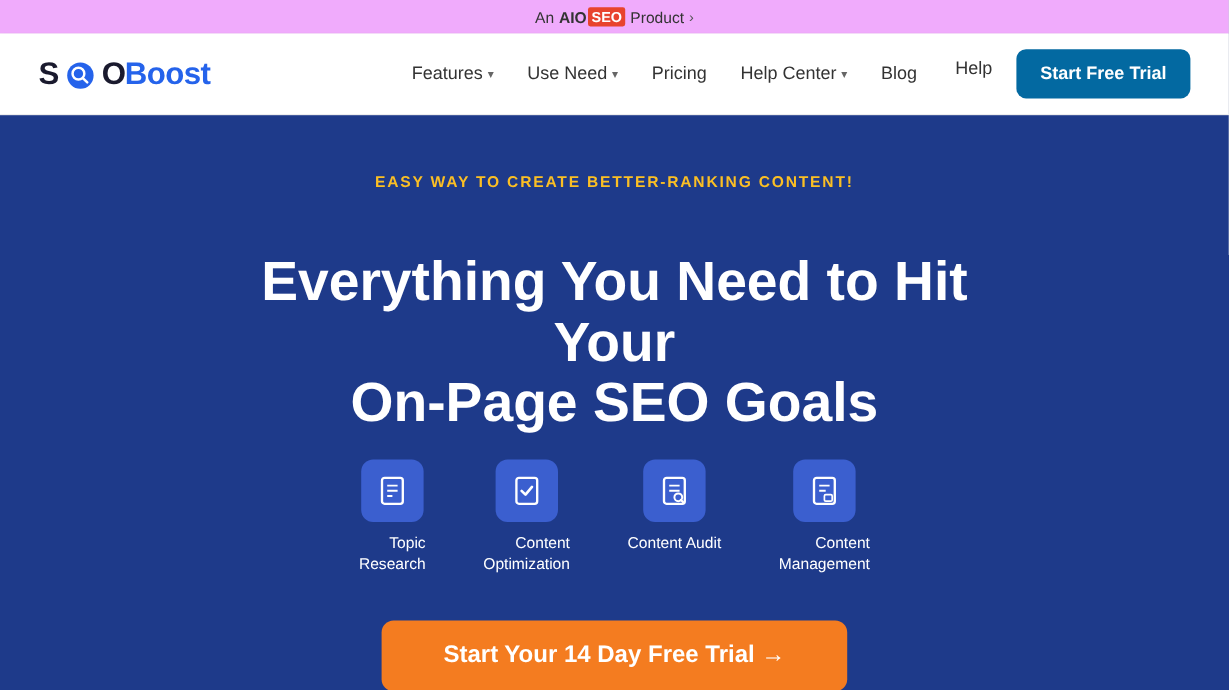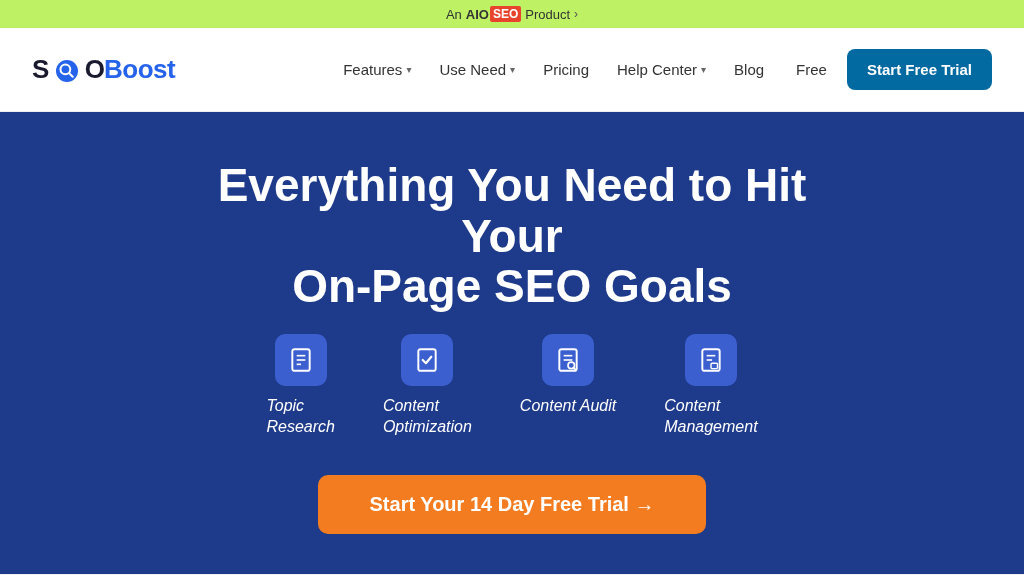--- a/index.html
+++ b/index.html
@@ -1,20 +1,20 @@
 <!DOCTYPE html>
 <html><head>
   <meta charset="utf-8">
   <style>
     * { margin: 0; padding: 0; box-sizing: border-box; }
     body { font-family: -apple-system, BlinkMacSystemFont, 'Segoe UI', Arial, sans-serif; width: 1024px; height: 575px; overflow: hidden; background: #f0f0f0; }
 
     
     .top-bar {
-      background: #bef264;
+      background: #f0abfc;
       text-align: center;
       padding: 6px 0;
       font-size: 13px;
       color: #333;
       display: flex;
       align-items: center;
       justify-content: center;
       gap: 4px;
     }
     .top-bar .aio-logo {
@@ -25,21 +25,21 @@
     .aio-text { font-weight: 700; }
     .aio-seo { color: #e8432d; font-weight: 900; background: #e8432d; color: white; padding: 1px 3px; border-radius: 2px; font-size: 12px; }
     .chevron-right { font-size: 12px; color: #555; }
 
     
     .header {
       background: #fff;
       display: flex;
       align-items: center;
       padding: 0 32px;
-      height: 84px;
+      height: 68px;
       border-bottom: 1px solid #eee;
       box-shadow: 0 1px 4px rgba(0,0,0,0.06);
     }
     .logo {
       display: flex;
       align-items: center;
       margin-right: auto;
       text-decoration: none;
     }
     .logo-seo {
@@ -61,21 +61,20 @@
       height: 22px;
       background: #2563eb;
       border-radius: 50%;
       position: relative;
       margin: 0 1px;
       vertical-align: middle;
     }
 
     .nav {
       display: flex;
-      align-items: center;
       gap: 4px;
     }
     .nav-item {
       padding: 8px 12px;
       font-size: 15px;
       color: #333;
       cursor: pointer;
       border-radius: 6px;
       display: flex;
       align-items: center;
@@ -122,20 +121,21 @@
       text-transform: uppercase;
       margin-bottom: 18px;
     }
     .hero-title {
       color: white;
       font-size: 46px;
       font-weight: 900;
       line-height: 1.1;
       margin-bottom: 22px;
       max-width: 700px;
+      margin-top: 32px;
     }
     .hero-subtitle {
       color: #c7d8f8;
       font-size: 16px;
       line-height: 1.6;
       max-width: 580px;
       margin-bottom: 36px;
     }
 
     
@@ -160,25 +160,24 @@
       align-items: center;
       justify-content: center;
     }
     .feature-icon-box svg {
       width: 26px;
       height: 26px;
       fill: white;
     }
     .feature-label {
       color: white;
-      font-size: 16px;
+      font-size: 13px;
       font-weight: 500;
-      text-align: left;
+      text-align: right;
       line-height: 1.3;
-      font-style: italic;
     }
 
     
     .btn-cta {
       background: #f47c20;
       color: white;
       border: none;
       padding: 18px 52px;
       border-radius: 10px;
       font-size: 20px;
@@ -226,26 +225,27 @@
     <div class="nav-item">
       <span>Pricing</span>
     </div>
     <div class="nav-item">
       <span>Help Center</span>
       <span class="chevron">▾</span>
     </div>
     <div class="nav-item">
       <span>Blog</span>
     </div>
-    <span class="nav-login">Free</span>
+    <span class="nav-login">Help</span>
     <button class="btn-trial">Start Free Trial</button>
   </nav>
 </header>
 
 <section class="hero">
+  <p class="hero-tag">EASY WAY TO CREATE BETTER-RANKING CONTENT!</p>
   <h1 class="hero-title">
     <span>Everything You Need to Hit Your</span><br>
     <span>On-Page SEO Goals</span>
   </h1>
 
   <div class="features-row">
 
     <div class="feature-item">
       <div class="feature-icon-box">
         <svg viewBox="0 0 24 24">

